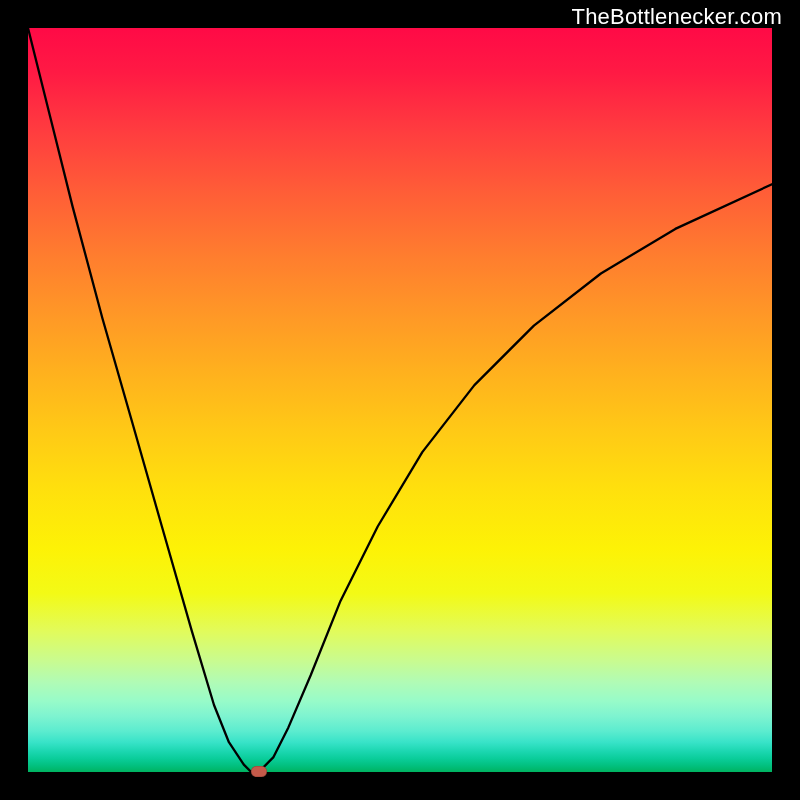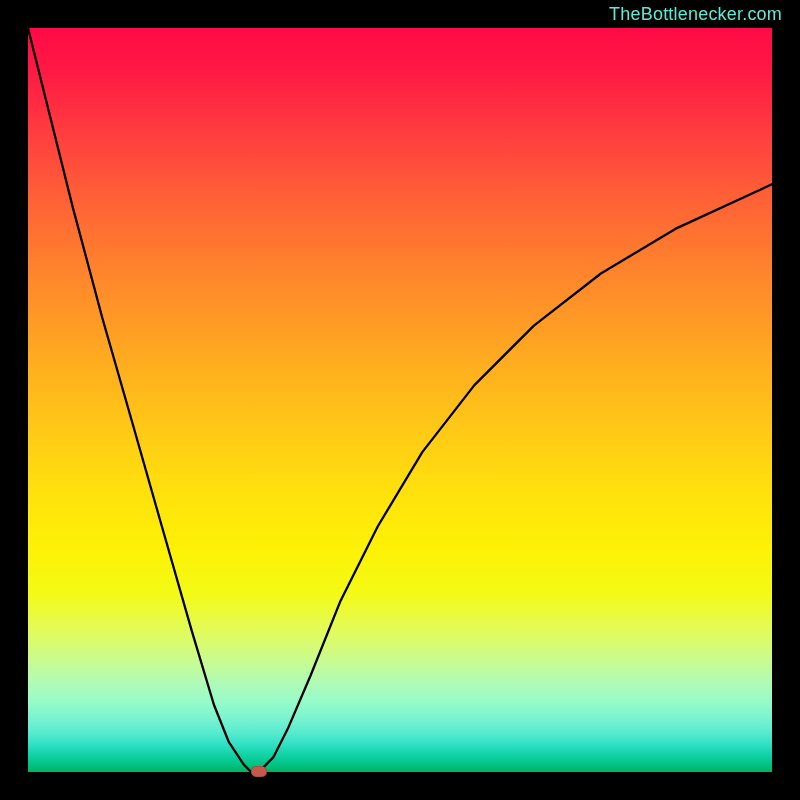--- a/index.html
+++ b/index.html
@@ -8,23 +8,23 @@
     height: 800px;
     background: #000;
     font-family: Arial, Helvetica, sans-serif;
     position: relative;
     overflow: hidden;
   }
   .watermark {
     position: absolute;
     top: 4px;
     right: 18px;
-    font-size: 18px;
+    font-size: 22px;
     font-weight: 500;
-    color: #5eead4;
+    color: #ffffff;
     z-index: 10;
     letter-spacing: 0.2px;
   }
   .frame {
     position: absolute;
     left: 28px;
     top: 28px;
     width: 744px;
     height: 744px;
     background: #000;

